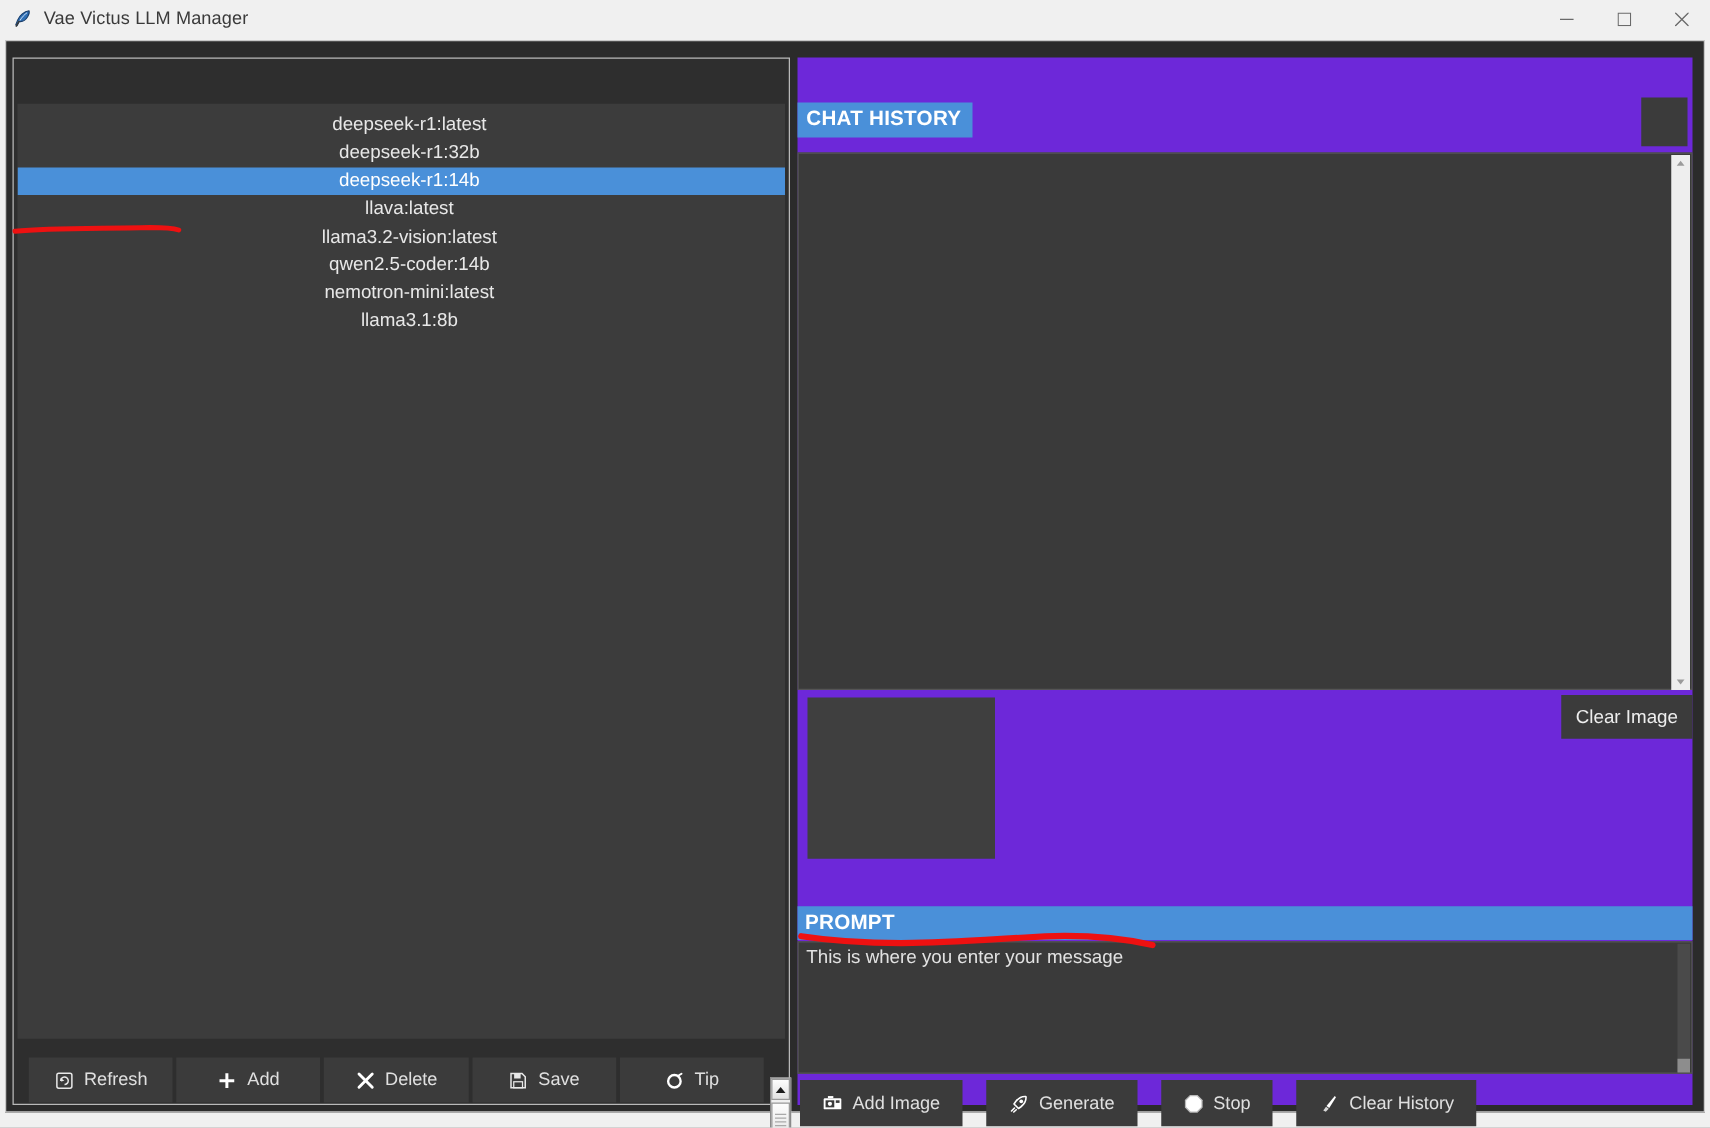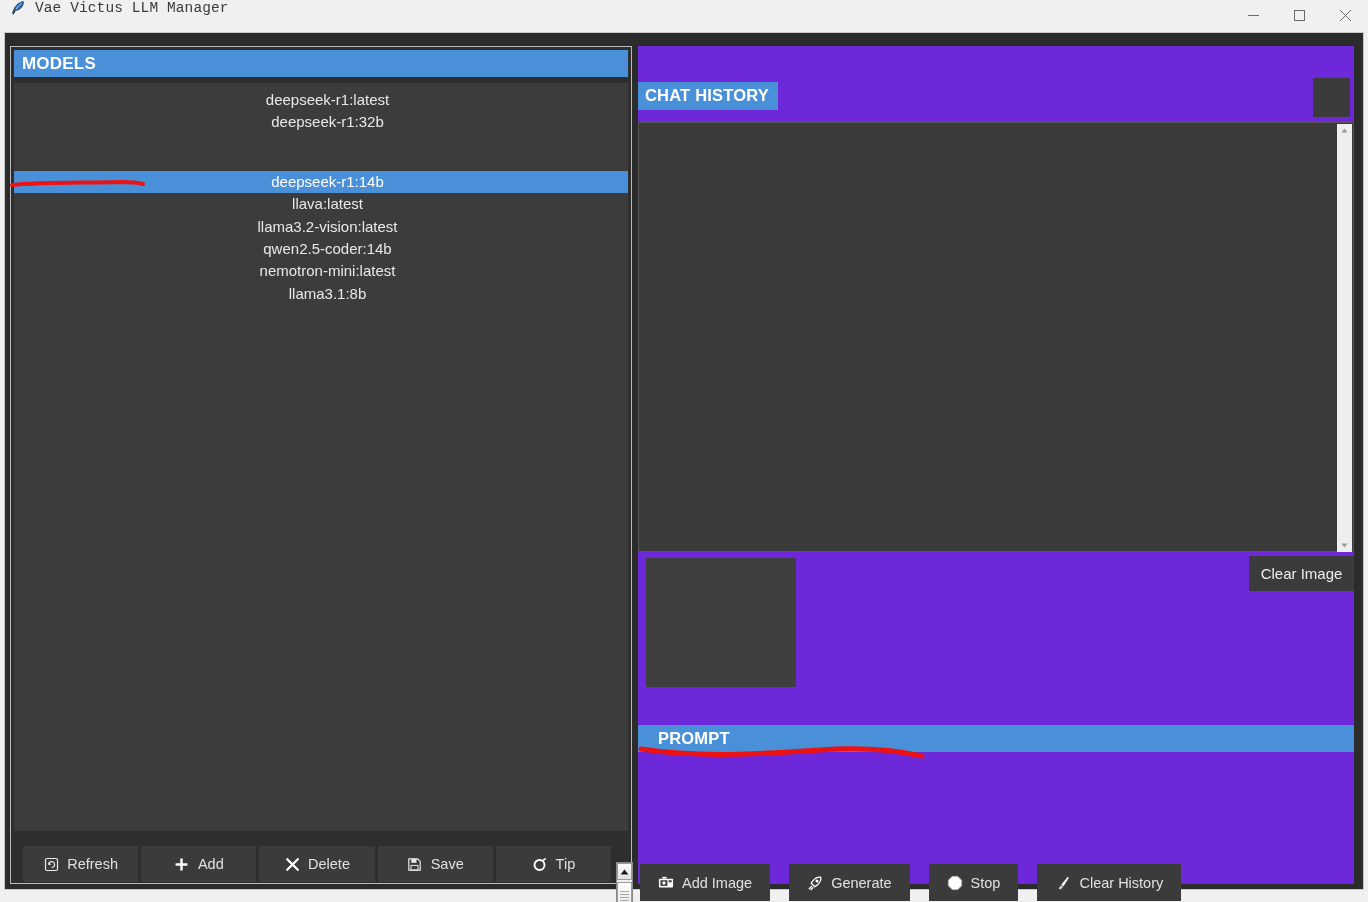--- a/index.html
+++ b/index.html
@@ -16,21 +16,21 @@
     position: relative;
     width: 1368px; height: 902px;
     background: #f0f0f0;
   }
 
   
   #titlebar {
     position: absolute; left: 0; top: 0;
     width: 1368px; height: 30px;
     background: #f0f0f0;
-    display: flex; align-items: flex-start; font-family: Liberation Mono, monospace;
+    display: flex; align-items: center;
   }
   #app-icon {
     width: 16px; height: 16px;
     margin-left: 10px; margin-right: 9px;
     flex: 0 0 auto;
   }
   #title-text {
     font-size: 14.5px;
     color: #3a3a3a;
     letter-spacing: .1px;
@@ -91,21 +91,20 @@
     line-height: 22.4px;
     padding-left: 13px;
     font-size: 15px;
     color: #e8e8e8;
     white-space: nowrap;
     text-align: center;
   }
   .model-row.selected {
     background: #4a90d9;
     color: #ffffff;
-    margin-top: 37px;
   }
   #left-buttons {
     position: absolute; left: 12px; top: 799px;
     width: 588px; height: 36px;
     display: flex; gap: 3px;
   }
   .btn {
     flex: 1 1 0;
     background: #3b3b3b;
     border: none;
@@ -207,21 +206,21 @@
   #prompt-header {
     position: absolute; left: 0px; top: 679px;
     width: 716px; height: 27px;
     background: #4a90d9;
     display: flex; align-items: center;
   }
   #prompt-header span {
     color: #ffffff;
     font-size: 16.5px;
     font-weight: bold;
-    padding-left: 20px;
+    padding-left: 6px;
     letter-spacing: .2px;
   }
   #prompt-box {
     position: absolute; left: 0px; top: 707px;
     width: 716px; height: 106px;
     background: #3a3a3a;
     border: 1px solid #555;
     overflow: hidden;
   }
   #prompt-text {
@@ -287,23 +286,20 @@
           </svg>
       </div>
     </div>
   </div>
 
   <div id="client">
     <div id="appbg"></div>
 
     <div id="left-panel">
 
-      <div id="models-header">
-        <span>MODELS</span>
-      </div>
 
       <div id="models-list">
           <div class="model-row">deepseek-r1:latest</div>
           <div class="model-row">deepseek-r1:32b</div>
           <div class="model-row selected">deepseek-r1:14b</div>
           <div class="model-row">llava:latest</div>
           <div class="model-row">llama3.2-vision:latest</div>
           <div class="model-row">qwen2.5-coder:14b</div>
           <div class="model-row">nemotron-mini:latest</div>
           <div class="model-row">llama3.1:8b</div>
@@ -399,20 +395,26 @@
       </div>
 
       <div id="image-preview"></div>
 
       <button id="clear-image-btn">Clear Image</button>
 
       <div id="prompt-header">
         <span>PROMPT</span>
       </div>
 
+      <div id="prompt-box">
+        <div id="prompt-text">This is where you enter your message</div>
+        <div id="prompt-scroll">
+          <div id="prompt-scroll-thumb"></div>
+        </div>
+      </div>
 
       <div id="right-buttons">
         <button class="btn">
           <span class="glyph">
             <svg width="17" height="15" viewBox="0 0 17 15">
               <rect x="1" y="3.4" width="15" height="9.4" rx="1" fill="#ffffff"></rect>
               <rect x="2.6" y="5.1" width="7.4" height="6" fill="#3b3b3b"></rect>
               <circle cx="6.3" cy="8.1" r="1.8" fill="#ffffff"></circle>
               <rect x="11.3" y="5.1" width="3.2" height="2.2" fill="#3b3b3b"></rect>
               <rect x="4.6" y="1.5" width="4.6" height="1.8" fill="#ffffff"></rect>

